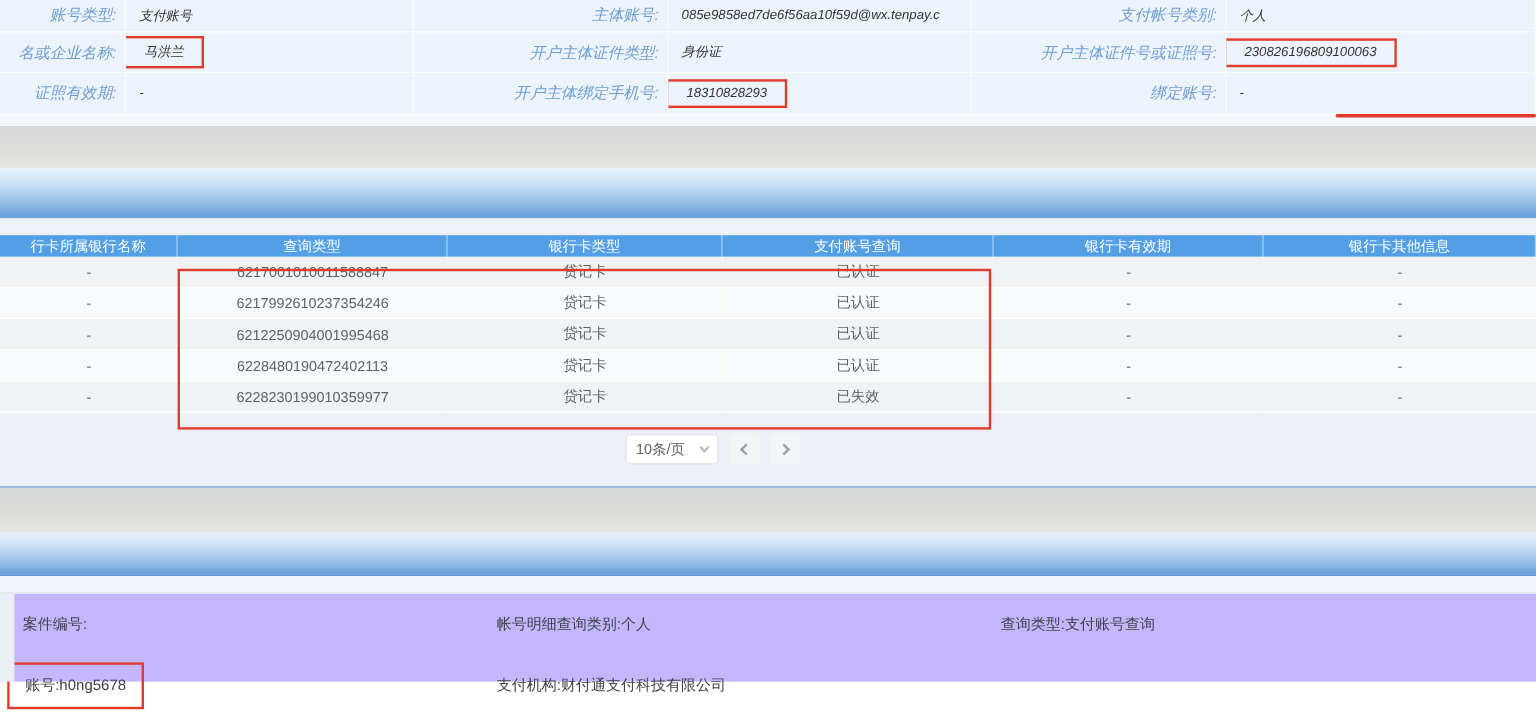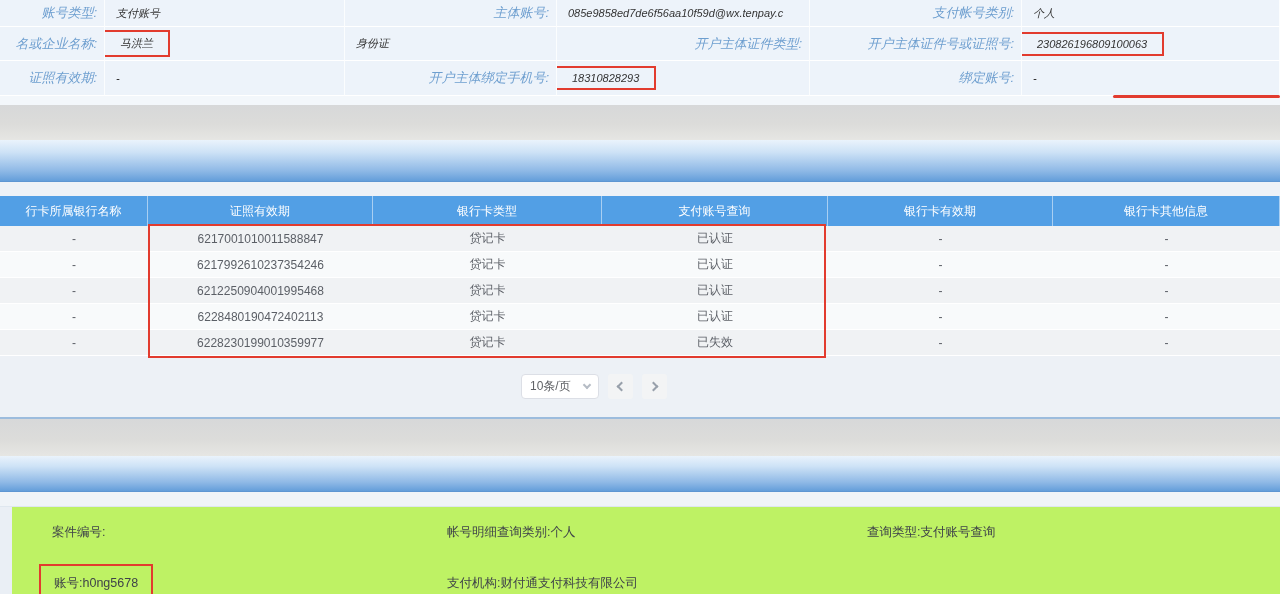--- a/index.html
+++ b/index.html
@@ -27,21 +27,21 @@
     border-bottom:1px solid #5e96d2; }
   .strip2 { height:14px; background:#eef2f7; }
   .divider-blue { height:2px; background:#9cbcdd; }
   .band-gray2 { height:37px; }
   .band-blue2 { height:36px; }
   .strip3 { height:14px; background:#f0f4f8; }
 
   
   .bank-wrap { position:relative; }
   .bank-row { display:grid; grid-template-columns:148px 225px 229px 226px 225px 227px; }
-  .bank-head { height:30px; }
+  .bank-head { height:18px; }
   .bank-head .bank-cell { background:#529fe5; color:#fff; font-size:12px;
     border-right:1px solid rgba(255,255,255,.5); }
   .bank-cell { display:flex; align-items:center; justify-content:center;
     height:100%; overflow:hidden; white-space:nowrap; }
   .bank-body .bank-row { height:26px; border-bottom:1px solid #fff; }
   .bank-body .bank-row:nth-child(odd) .bank-cell { background:#f0f2f4; }
   .bank-body .bank-row:nth-child(even) .bank-cell { background:#f8fafb; }
   .bank-body .bank-cell { font-size:12px; color:#5b5f66; }
   .table-red-box { position:absolute; left:148px; top:28px; width:678px; height:134px;
     border:2px solid #e23b2e; pointer-events:none; }
@@ -56,22 +56,22 @@
   .chev { display:inline-block; width:7px; height:7px; border-left:2px solid #98a0ab;
     border-bottom:2px solid #98a0ab; }
   .chev-down { width:6px; height:6px; transform:rotate(-45deg); margin-top:-3px;
     border-color:#b6bcc5; }
   .chev-left { transform:rotate(45deg); margin-left:2px; }
   .chev-right { transform:rotate(-135deg); margin-right:2px; }
   .pg-btn { width:25px; height:25px; background:#f3f4f5; border:none; border-radius:3px;
     display:flex; align-items:center; justify-content:center; cursor:pointer; }
 
   
-  .footer { height:88px; background:#bef264; border-top:1px solid #dfe7ef;
-    position:relative; padding:17px 0 0 52px; }
+  .footer { height:74px; background:#c4b5fd; border-top:1px solid #dfe7ef;
+    position:relative; padding:17px 0 0 19px; }
   .footer-strip { position:absolute; left:0; top:0; width:12px; height:100%;
     background:#eaeff5; }
   .f-row { display:grid; grid-template-columns:395px 420px 1fr; align-items:center; }
   .f-row2 { margin-top:23px; }
   .f-text { font-size:12.5px; color:#3f4349; white-space:nowrap; }
   .red-box-footer { display:inline-flex; align-items:center; border:2px solid #e23b2e;
     padding:9px 13px; margin-left:-13px; }
 </style>
 </head>
 <body>
@@ -86,22 +86,22 @@
     <div class="info-cell info-value">085e9858ed7de6f56aa10f59d@wx.tenpay.c</div>
     <div class="info-cell info-label">支付帐号类别:</div>
     <div class="info-cell info-value">个人</div>
 
     <div class="info-cell info-label">名或企业名称:</div>
     <div class="info-cell info-value">
       <span class="red-box">
         <span>马洪兰</span>
       </span>
     </div>
+    <div class="info-cell info-label">开户主体证件类型:</div>
     <div class="info-cell info-value">身份证</div>
-    <div class="info-cell info-label">开户主体证件类型:</div>
     <div class="info-cell info-label">开户主体证件号或证照号:</div>
     <div class="info-cell info-value">
       <span class="red-box">
         <span>230826196809100063</span>
       </span>
     </div>
 
     <div class="info-cell info-label">证照有效期:</div>
     <div class="info-cell info-value">-</div>
     <div class="info-cell info-label">开户主体绑定手机号:</div>
@@ -116,21 +116,21 @@
   <div class="red-partial"></div>
 
   <div class="strip1"></div>
   <div class="band-gray"></div>
   <div class="band-blue"></div>
   <div class="strip2"></div>
 
   <div class="bank-wrap">
     <div class="bank-row bank-head">
       <div class="bank-cell">行卡所属银行名称</div>
-      <div class="bank-cell">证照有效期</div>
+      <div class="bank-cell">查询类型</div>
       <div class="bank-cell">银行卡类型</div>
       <div class="bank-cell">支付账号查询</div>
       <div class="bank-cell">银行卡有效期</div>
       <div class="bank-cell">银行卡其他信息</div>
     </div>
     <div class="bank-body">
       <div class="bank-row">
         <div class="bank-cell">-</div>
         <div class="bank-cell">6217001010011588847</div>
         <div class="bank-cell">贷记卡</div>

